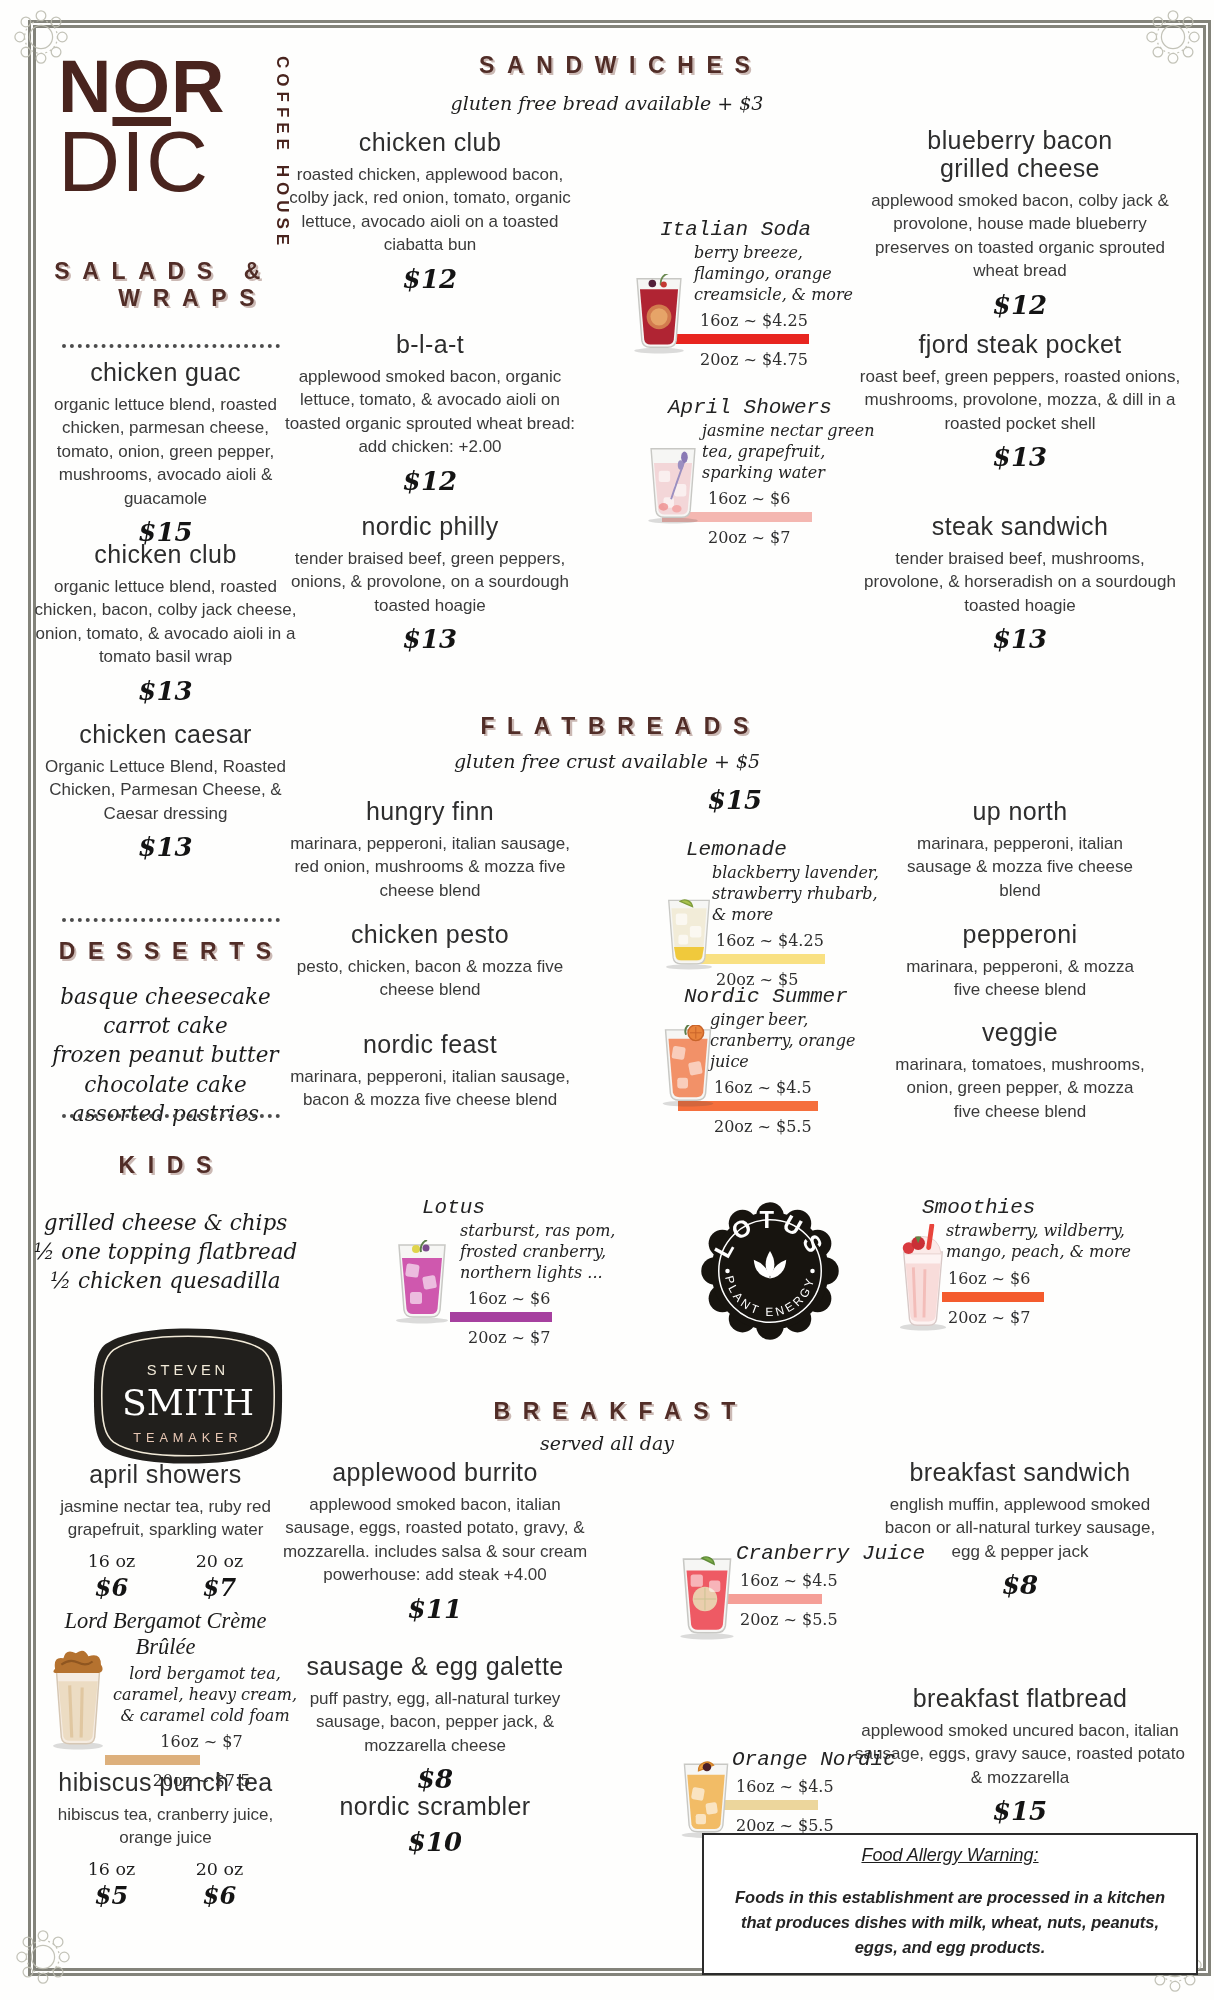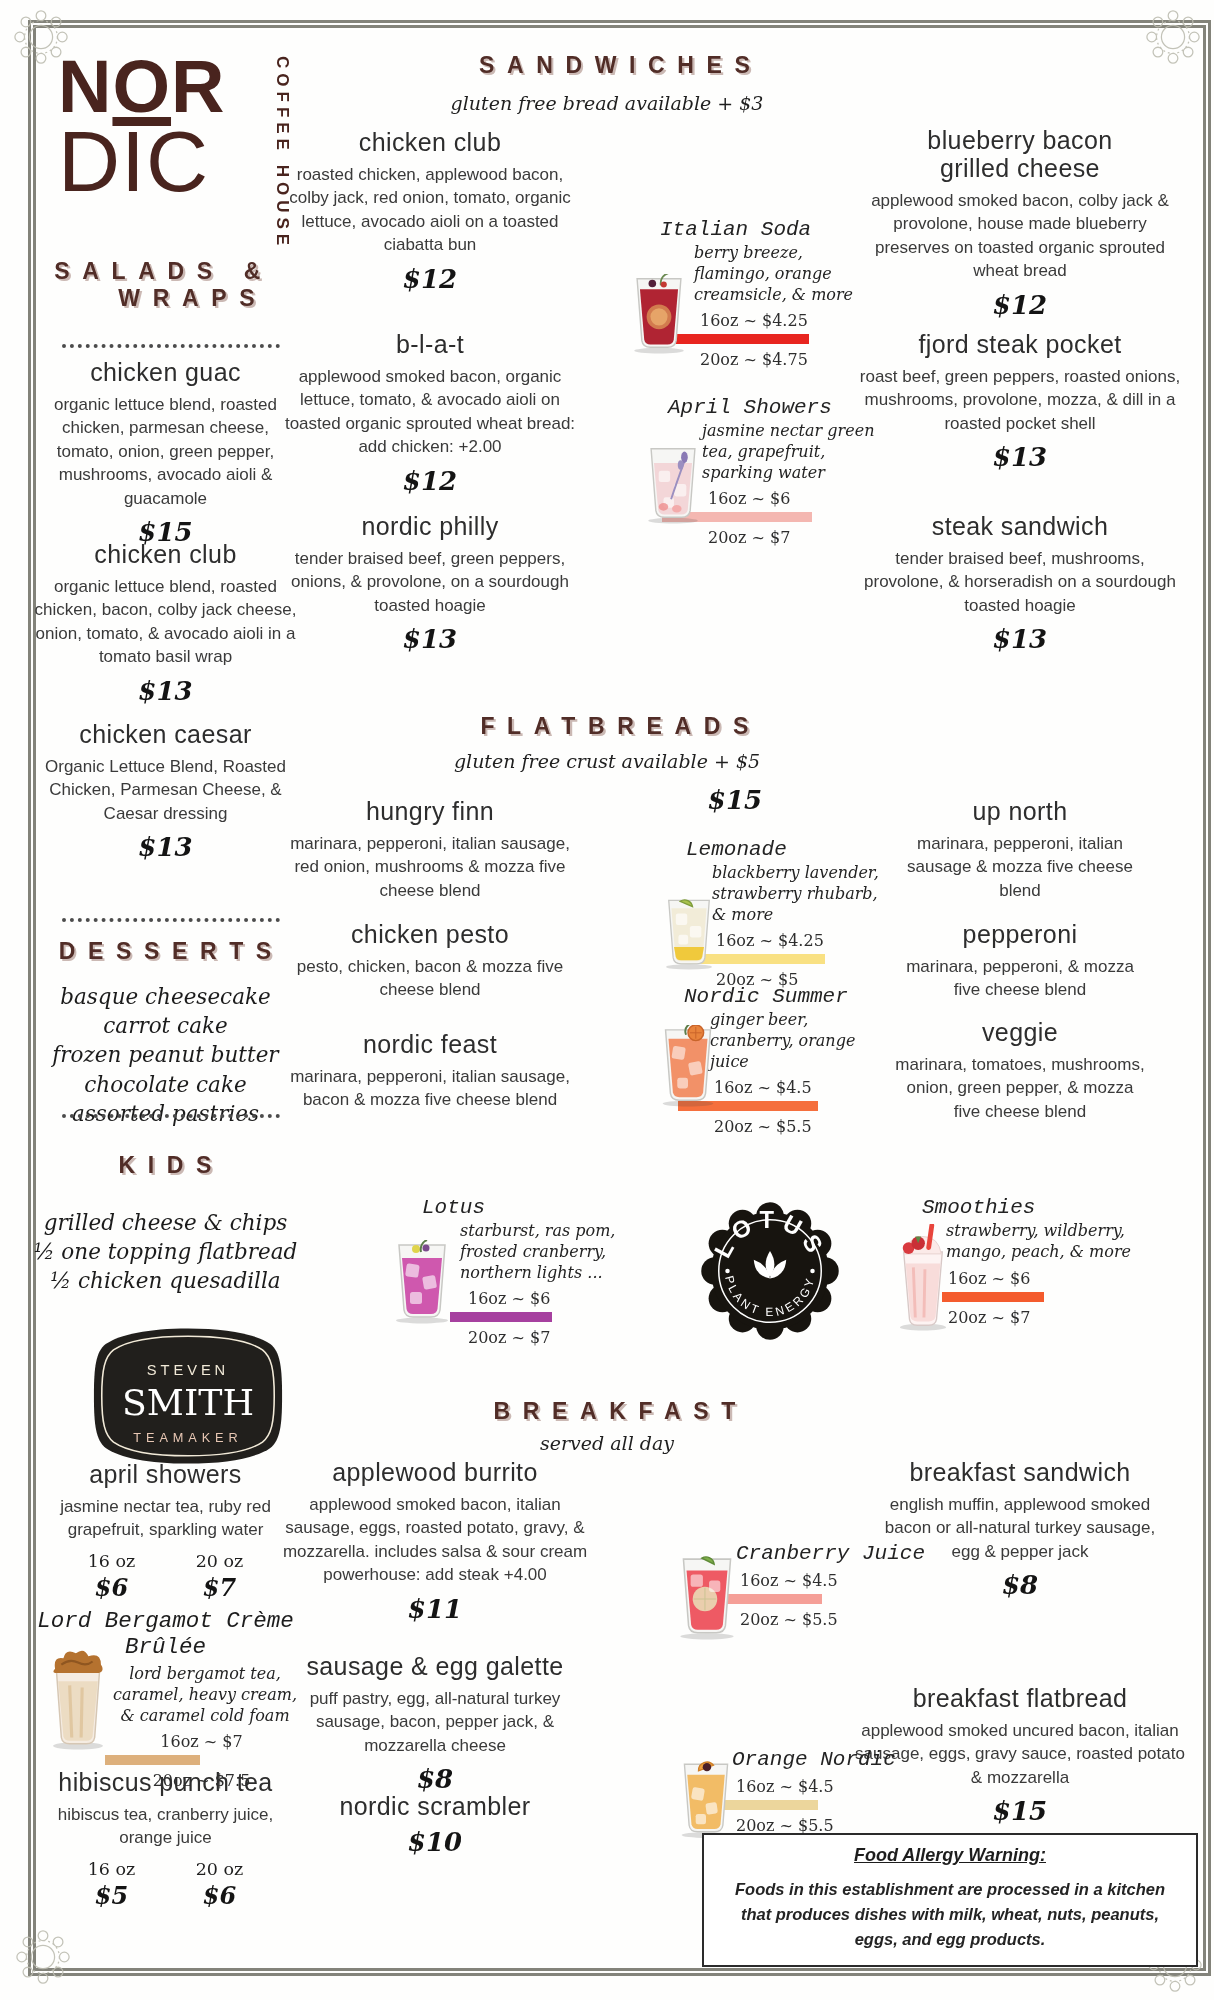--- a/index.html
+++ b/index.html
@@ -44,30 +44,30 @@
   .dbar{height:10px;width:150px;margin:4px 0 0 -6px;}
   .gl{position:absolute;}
 
   
   .tea-sizes{display:flex;justify-content:center;gap:46px;margin-top:9px;font-family:"DejaVu Serif",serif;
              font-size:17.5px;color:#1f1f1f;}
   .tea-sizes span{width:62px;text-align:center;}
   .tea-prices{display:flex;justify-content:center;gap:46px;margin-top:2px;}
   .tea-prices span{width:62px;text-align:center;font-family:"DejaVu Serif",serif;font-style:italic;
                    font-weight:700;font-size:24px;color:#141414;}
-  .berg-title{font-family:Liberation Mono, monospace;font-style:italic;font-size:22.5px;color:#1d1d1d;text-align:center;}
+  .berg-title{font-family:Liberation Serif, serif;font-style:italic;font-size:22.5px;color:#1d1d1d;text-align:center;}
   .berg-right{margin-left:72px;text-align:center;margin-top:4px;}
   .berg-right .dflav{margin-left:0;width:200px;}
   .berg-right .dp{margin-left:0;}
   .berg-right .dbar{margin-left:0;width:95px;}
 
   
   .allergy{position:absolute;left:702px;top:1833px;width:452px;border:2px solid #2b2b2b;background:#fff;
            padding:10px 20px 14px;text-align:center;}
-  .allergy .a-title{font-weight:700;font-style:italic;font-size:18px;color:#1d1d1d;text-decoration:underline;margin-bottom:11px;}
+  .allergy .a-title{font-weight:400;font-style:italic;font-size:18px;color:#1d1d1d;text-decoration:underline;margin-bottom:19px;}
   .allergy .a-body{font-weight:700;font-style:italic;font-size:16.5px;line-height:1.5;color:#242424;}
 </style>
 </head>
 <body>
 
 <div class="page">
   <div class="frame"></div>
 
   <svg class="corner" style="left:12px;top:8px" viewBox="0 0 60 60">
     <g stroke="#bdbdb1" fill="none" stroke-width="1.3">

